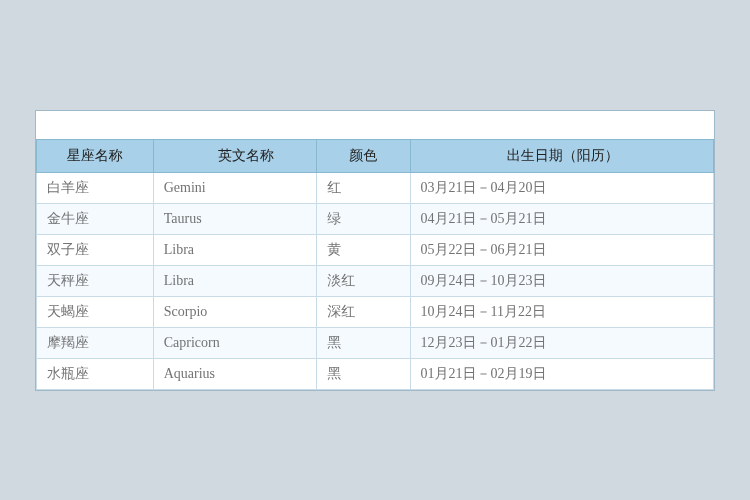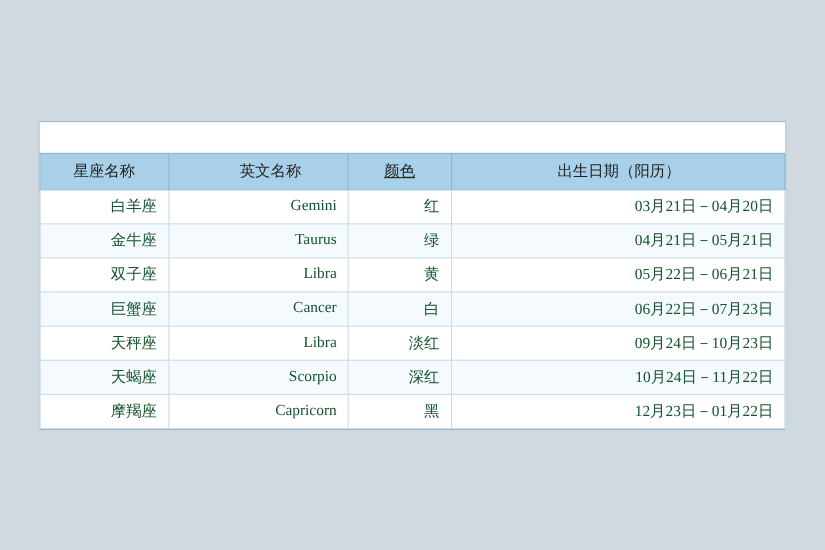--- a/index.html
+++ b/index.html
@@ -48,28 +48,28 @@
       background-color: #ffffff;
     }
 
     tbody tr:nth-child(even) {
       background-color: #f5faff;
     }
 
     tbody td {
       border: 1px solid #c8dce8;
       padding: 6px 10px;
-      text-align: right;
-      color: #14532d;
+      text-align: left;
+      color: #737373;
       font-size: 14px;
     }
 
     .col-chinese { width: 100px; }
     .col-english { width: 140px; padding-left: 32px; }
-    .col-color   { width: 80px; text-decoration: underline; }
+    .col-color   { width: 80px; }
     .col-date    { width: 260px; padding-left: 12px; }
   </style>
 </head>
 <body>
 
 <div class="table-container">
   <table>
     <thead>
       <tr>
         <th class="col-chinese">星座名称</th>
@@ -91,38 +91,38 @@
           <td>绿</td>
           <td>04月21日－05月21日</td>
         </tr>
         <tr>
           <td>双子座</td>
           <td>Libra</td>
           <td>黄</td>
           <td>05月22日－06月21日</td>
         </tr>
         <tr>
-          <td>巨蟹座</td>
-          <td>Cancer</td>
-          <td>白</td>
-          <td>06月22日－07月23日</td>
-        </tr>
-        <tr>
           <td>天秤座</td>
           <td>Libra</td>
           <td>淡红</td>
           <td>09月24日－10月23日</td>
         </tr>
         <tr>
           <td>天蝎座</td>
           <td>Scorpio</td>
           <td>深红</td>
           <td>10月24日－11月22日</td>
         </tr>
         <tr>
           <td>摩羯座</td>
           <td>Capricorn</td>
           <td>黑</td>
           <td>12月23日－01月22日</td>
         </tr>
+        <tr>
+          <td>水瓶座</td>
+          <td>Aquarius</td>
+          <td>黑</td>
+          <td>01月21日－02月19日</td>
+        </tr>
       </tbody>
   </table>
 </div>
 
 </body></html>

